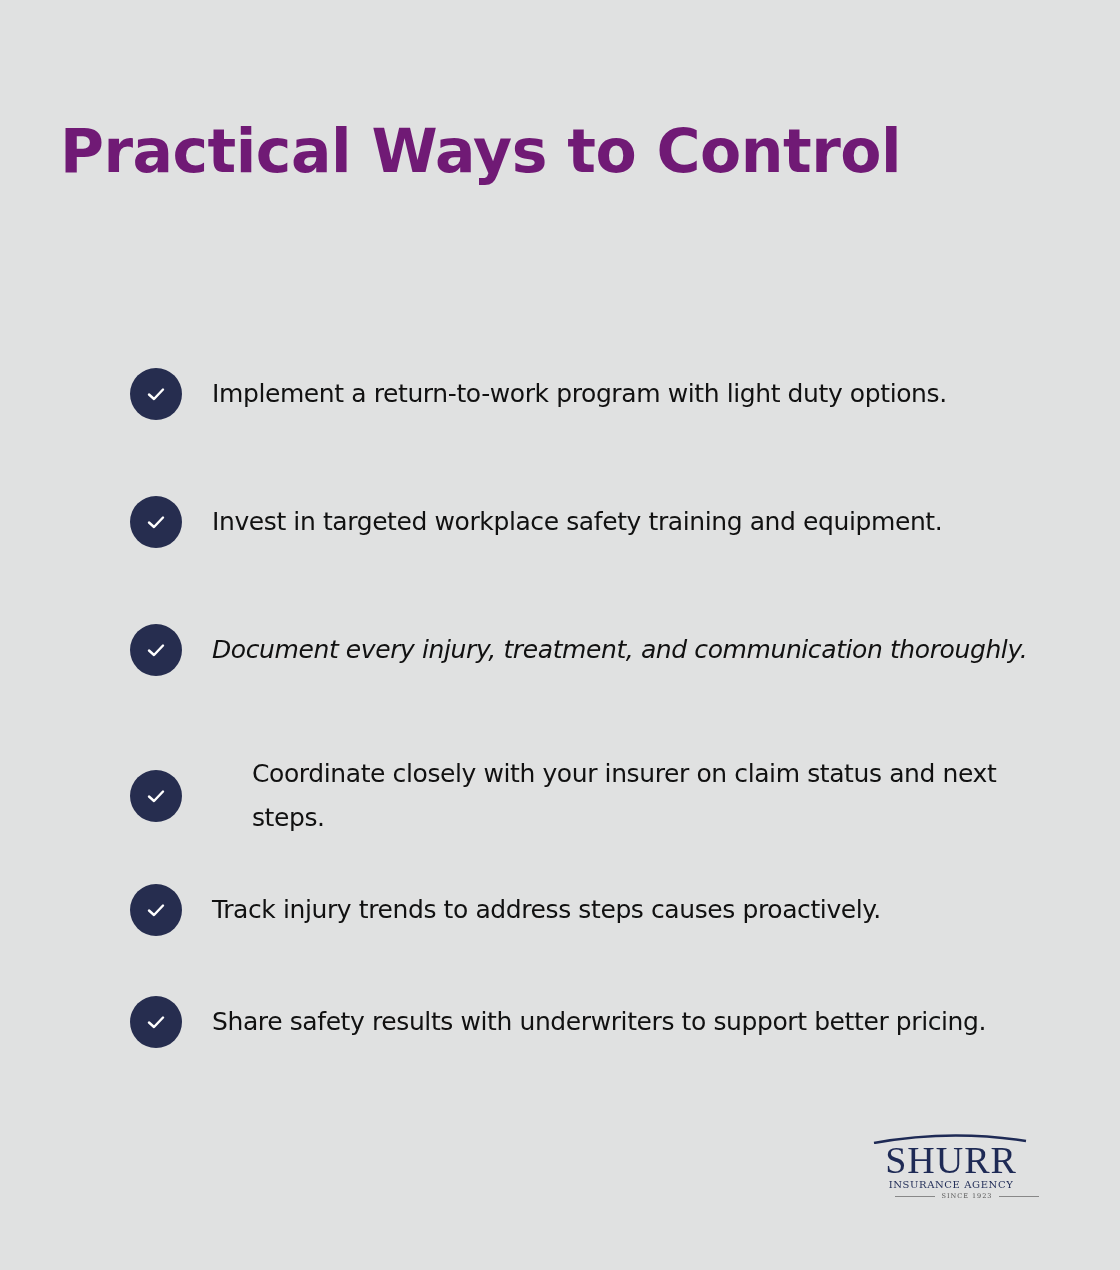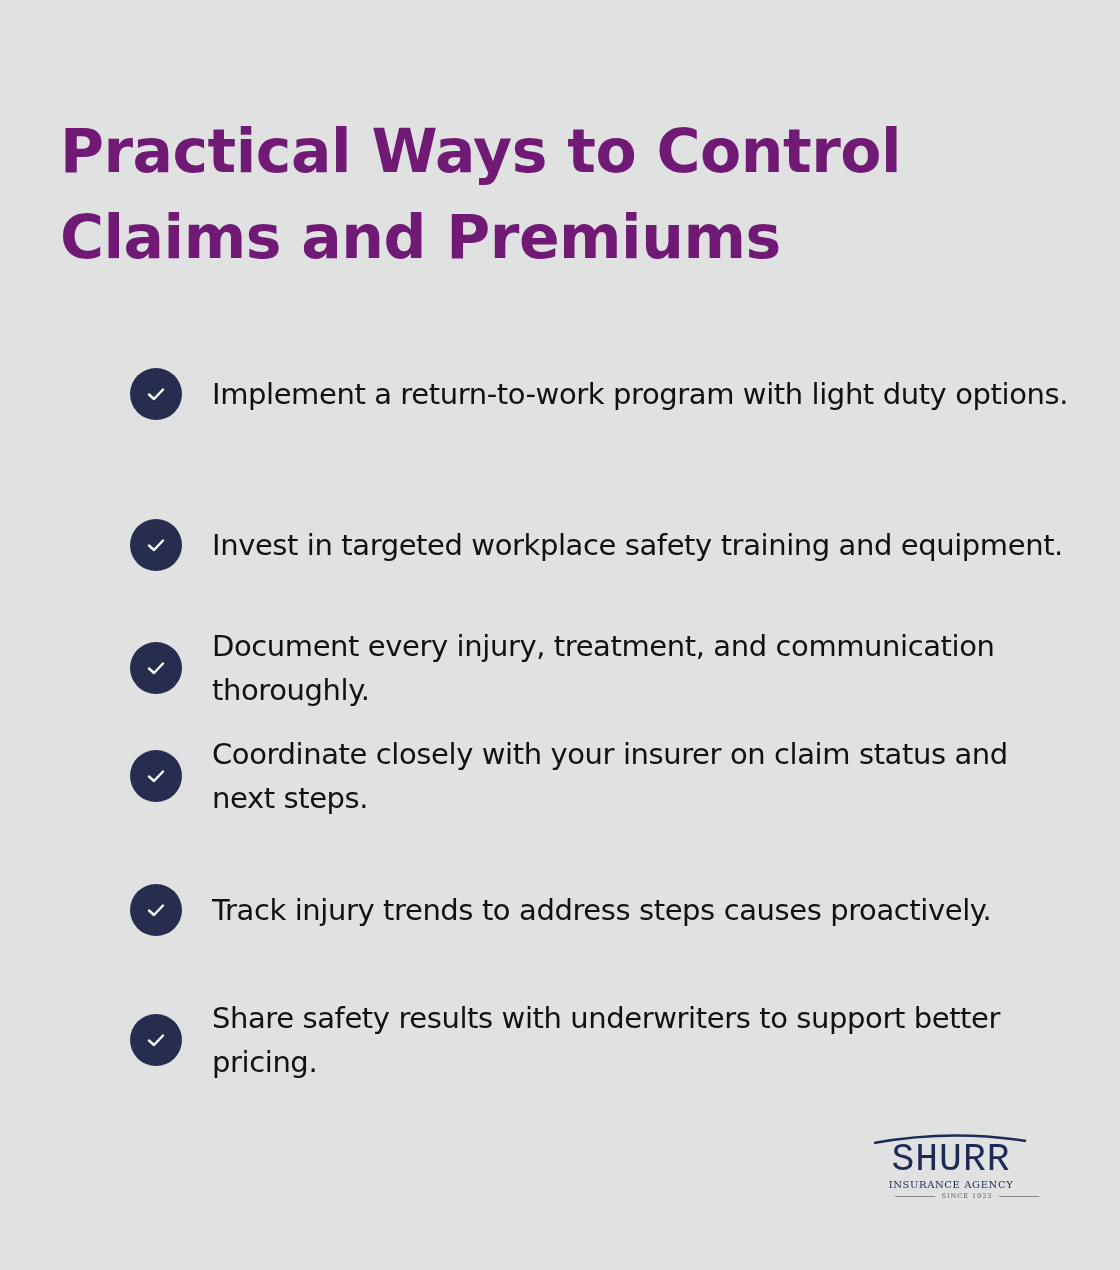--- a/index.html
+++ b/index.html
@@ -10,76 +10,75 @@
       font-family: "DejaVu Sans", sans-serif; font-weight: bold;
       font-size: 60px; line-height: 86px; color: #701a75; letter-spacing: -0.5px;
     }
     .list { position: absolute; left: 130px; top: 0; width: 960px; }
     .item { position: absolute; left: 0; display: flex; align-items: center; width: 940px; }
     .check {
       width: 52px; height: 52px; border-radius: 50%; background: #262d4f;
       flex: 0 0 52px; display: flex; align-items: center; justify-content: center;
     }
     .text {
-      margin-left: 30px; font-size: 29px; line-height: 44px; color: #111;
+      margin-left: 30px; font-size: 25px; line-height: 44px; color: #111;
       font-family: "DejaVu Sans", sans-serif; letter-spacing: -0.4px;
       width: 860px;
     }
     .logo { position: absolute; left: 866px; top: 1132px; width: 170px; height: 72px; }
     .logo .arc { position: absolute; left: 6px; top: 0; width: 156px; height: 12px; }
     .logo .name {
       position: absolute; left: 0; top: 8px; width: 170px; text-align: center;
-      font-family: Liberation Mono, monospace; font-size: 38px; line-height: 40px; color: #1e2a55; letter-spacing: 1px;
+      font-family: Liberation Serif, serif; font-size: 38px; line-height: 40px; color: #1e2a55; letter-spacing: 1px;
     }
     .logo .sub {
       position: absolute; left: 0; top: 47px; width: 170px; text-align: center;
       font-family: "DejaVu Serif", serif; font-size: 10px; line-height: 12px; color: #1e2a55; letter-spacing: 0.6px;
     }
     .logo .since {
       position: absolute; left: 16px; top: 60px; width: 170px; text-align: center;
       font-family: "DejaVu Serif", serif; font-size: 6.5px; line-height: 8px; color: #555; letter-spacing: 1px;
     }
     .logo .since::before, .logo .since::after {
       content: ""; display: inline-block; width: 40px; height: 1px; background: #888; vertical-align: middle; margin: 0 6px;
     }
   </style>
 </head>
 <body>
 
 <div class="title">
   <div>Practical Ways to Control</div>
-  <div>Claims and Premiums</div>
 </div>
 
 <div class="list">
   <div class="item" style="top:368px;">
     <span class="check">
       <svg width="24" height="24" viewBox="0 0 24 24">
           <path d="M5 12.5 L10 17 L19 7.5" fill="none" stroke="#fff" stroke-width="2.4" stroke-linecap="round" stroke-linejoin="round"></path>
         </svg>
     </span>
     <span class="text">Implement a return-to-work program with light duty options.</span>
   </div>
-  <div class="item" style="top:519px;">
+  <div class="item" style="top:496px;">
     <span class="check">
       <svg width="24" height="24" viewBox="0 0 24 24">
           <path d="M5 12.5 L10 17 L19 7.5" fill="none" stroke="#fff" stroke-width="2.4" stroke-linecap="round" stroke-linejoin="round"></path>
         </svg>
     </span>
     <span class="text">Invest in targeted workplace safety training and equipment.</span>
   </div>
-  <div class="item" style="top:624px;">
+  <div class="item" style="top:624px;font-style:italic;">
     <span class="check">
       <svg width="24" height="24" viewBox="0 0 24 24">
           <path d="M5 12.5 L10 17 L19 7.5" fill="none" stroke="#fff" stroke-width="2.4" stroke-linecap="round" stroke-linejoin="round"></path>
         </svg>
     </span>
     <span class="text">Document every injury, treatment, and communication thoroughly.</span>
   </div>
-  <div class="item" style="top:732px;">
+  <div class="item" style="top:752px;gap:40px;">
     <span class="check">
       <svg width="24" height="24" viewBox="0 0 24 24">
           <path d="M5 12.5 L10 17 L19 7.5" fill="none" stroke="#fff" stroke-width="2.4" stroke-linecap="round" stroke-linejoin="round"></path>
         </svg>
     </span>
     <span class="text">Coordinate closely with your insurer on claim status and next steps.</span>
   </div>
   <div class="item" style="top:884px;">
     <span class="check">
       <svg width="24" height="24" viewBox="0 0 24 24">

